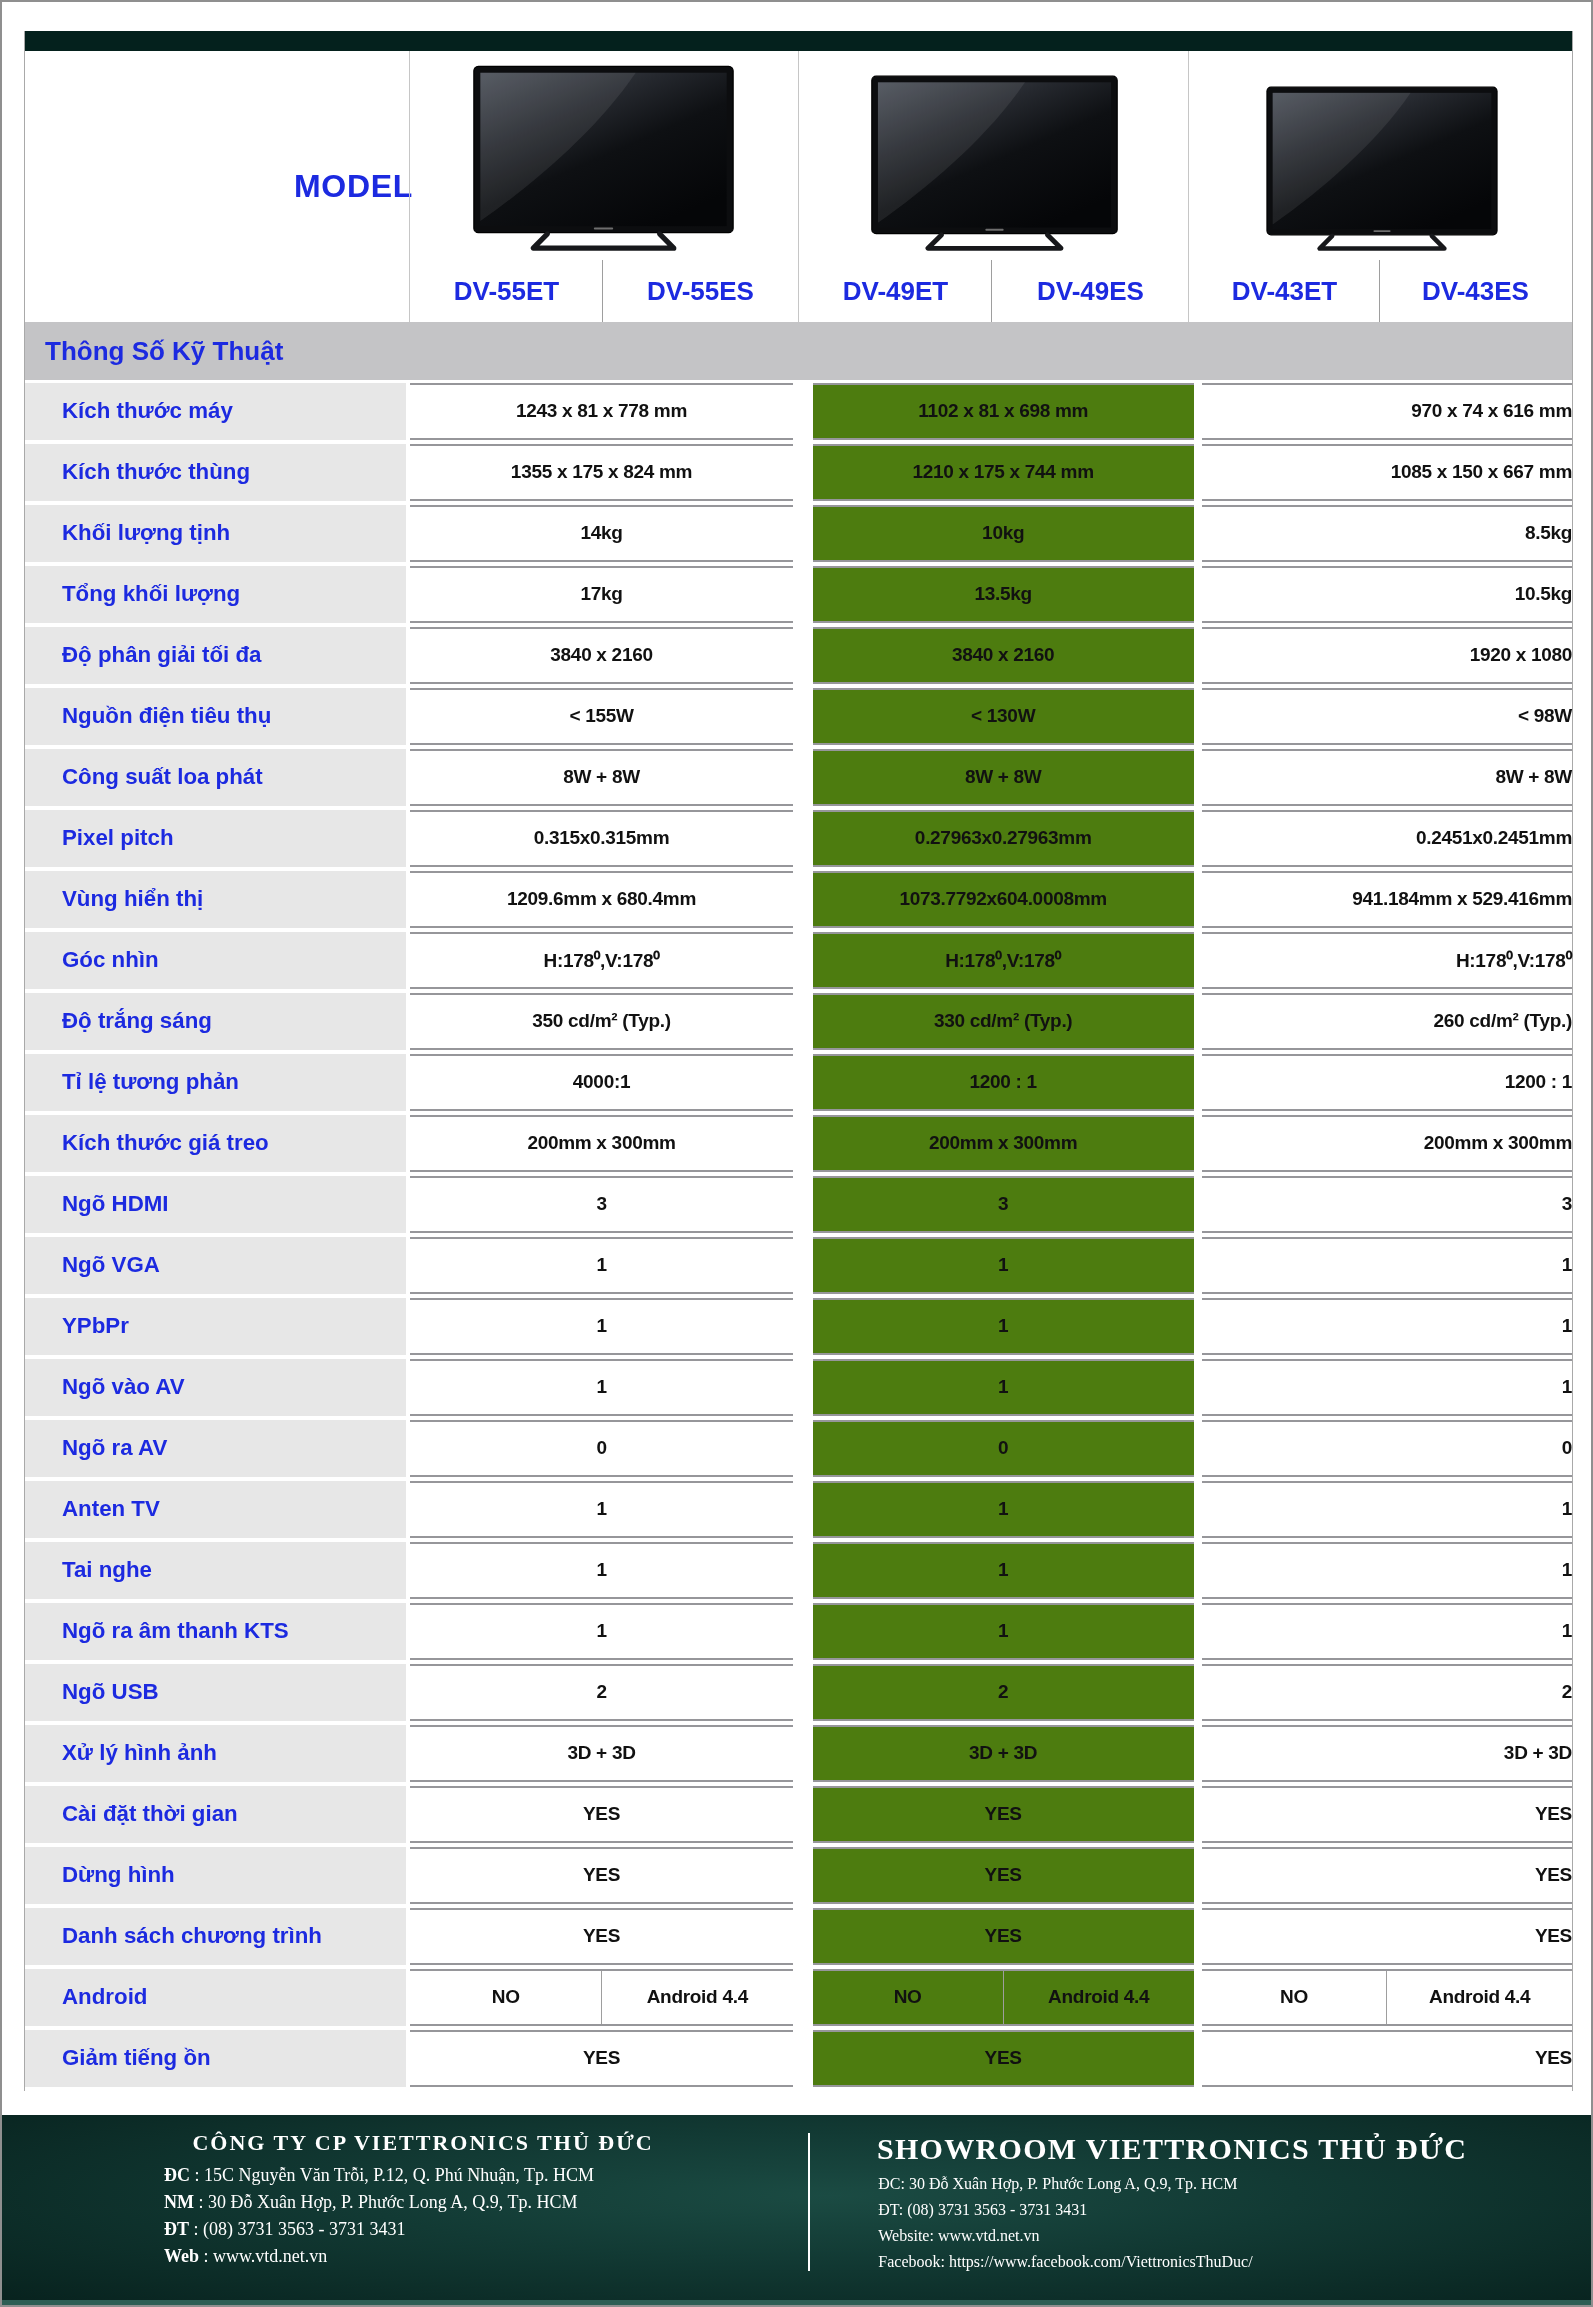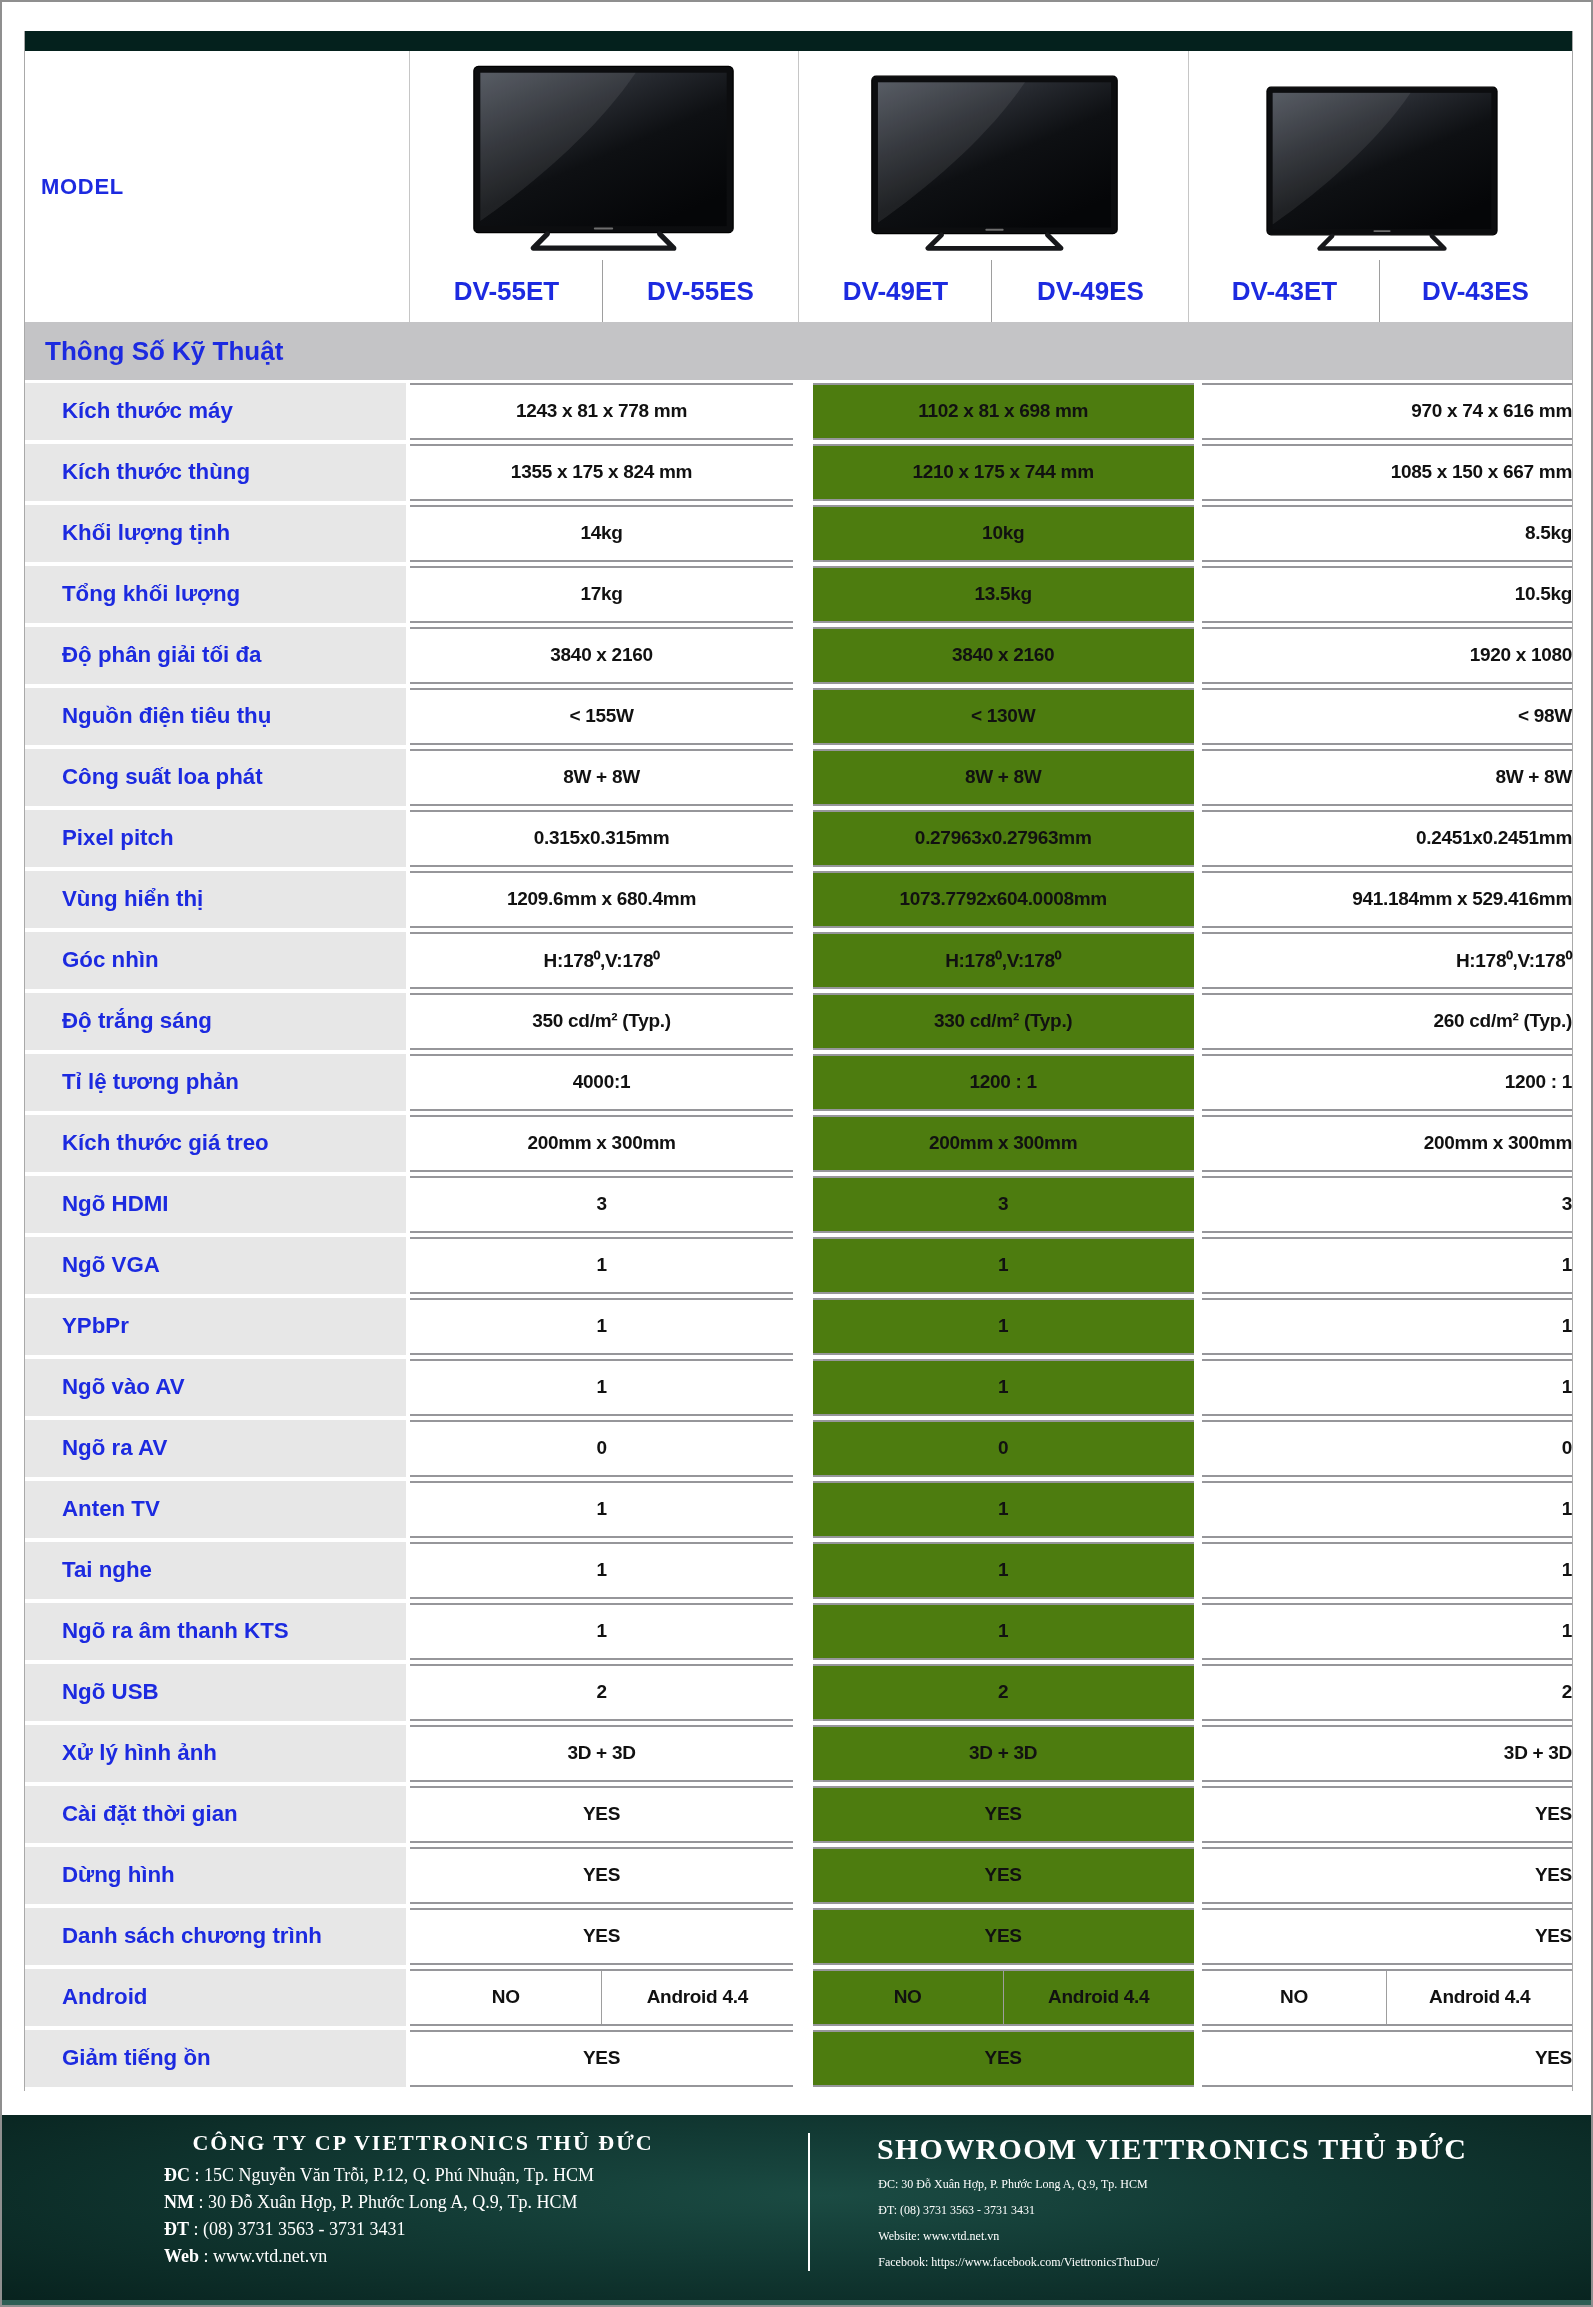--- a/index.html
+++ b/index.html
@@ -5,23 +5,23 @@
   html,body{margin:0;padding:0;background:#fff;}
   .page{position:relative;width:1593px;height:2307px;background:#fff;
         font-family:"Liberation Sans",sans-serif;overflow:hidden;}
   .page-border{position:absolute;inset:0;border:2px solid #8f8f8f;pointer-events:none;z-index:60;}
 
   
   .spec-table{position:absolute;left:24px;top:31px;width:1549px;
               border-left:1.3px solid #a9a9a9;border-right:1.3px solid #a9a9a9;box-sizing:border-box;}
   .topbar{height:20px;background:#04211d;}
   .model-row{position:relative;height:271px;background:#fff;}
-  .model-cell{position:absolute;left:16px;top:0;width:384px;height:100%;
-              display:flex;align-items:center;justify-content:flex-start;
-              color:var(--blue);font-size:22px;font-weight:bold;letter-spacing:0.7px;}
+  .model-cell{position:absolute;left:4px;top:0;width:384px;height:100%;
+              display:flex;align-items:center;justify-content:flex-end;
+              color:var(--blue);font-size:32px;font-weight:bold;letter-spacing:0.7px;}
   .vd{position:absolute;top:0;height:100%;width:1.3px;background:#c6c6c6;}
   .vd1{left:384px}.vd2{left:773px}.vd3{left:1163px}
   .sd{position:absolute;top:209px;height:62px;width:1.3px;background:#9e9e9e;}
   .sd1{left:577px}.sd2{left:966px}.sd3{left:1354px}
   .mname{position:absolute;top:209px;height:62px;display:flex;align-items:center;justify-content:center;
          color:var(--blue);font-size:26px;font-weight:bold;}
   .n0{left:384px;width:195px}.n1{left:578px;width:195px}.n2{left:773px;width:195px}
   .n3{left:968px;width:195px}.n4{left:1163px;width:193px}.n5{left:1355px;width:191px}
   .tv{position:absolute;}
   .tv1{left:444px;top:14px;width:269px;height:187px;}
@@ -53,21 +53,21 @@
           font-family:"Liberation Serif",serif;}
   .fstrip{position:absolute;left:0;bottom:0;width:100%;height:6.6px;background:#2d5f55;}
   .fdiv{position:absolute;left:808px;top:18.4px;height:138px;width:2px;background:#fff;}
   .fleft{position:absolute;left:58px;top:14.5px;width:730px;}
   .fh{font-size:22px;font-weight:bold;letter-spacing:2px;}
   .fleft .fh{text-align:center;}
   .flines{margin-top:6.6px;padding-left:62px;font-size:18px;line-height:27px;}
   .flbl{font-weight:bold;margin-left:44px;}
   .fright{position:absolute;left:877px;top:17px;width:664px;}
   .fright .fh{font-size:30px;letter-spacing:1.3px;}
-  .fright .flines{padding-left:1.3px;margin-top:5.3px;font-size:12px;line-height:26px;}
+  .fright .flines{padding-left:1.3px;margin-top:5.3px;font-size:16px;line-height:26px;}
 </style>
 </head>
 <body>
 
 <div class="page">
   <div class="page-border"></div>
 
   <div class="spec-table">
     <div class="topbar"></div>
 

